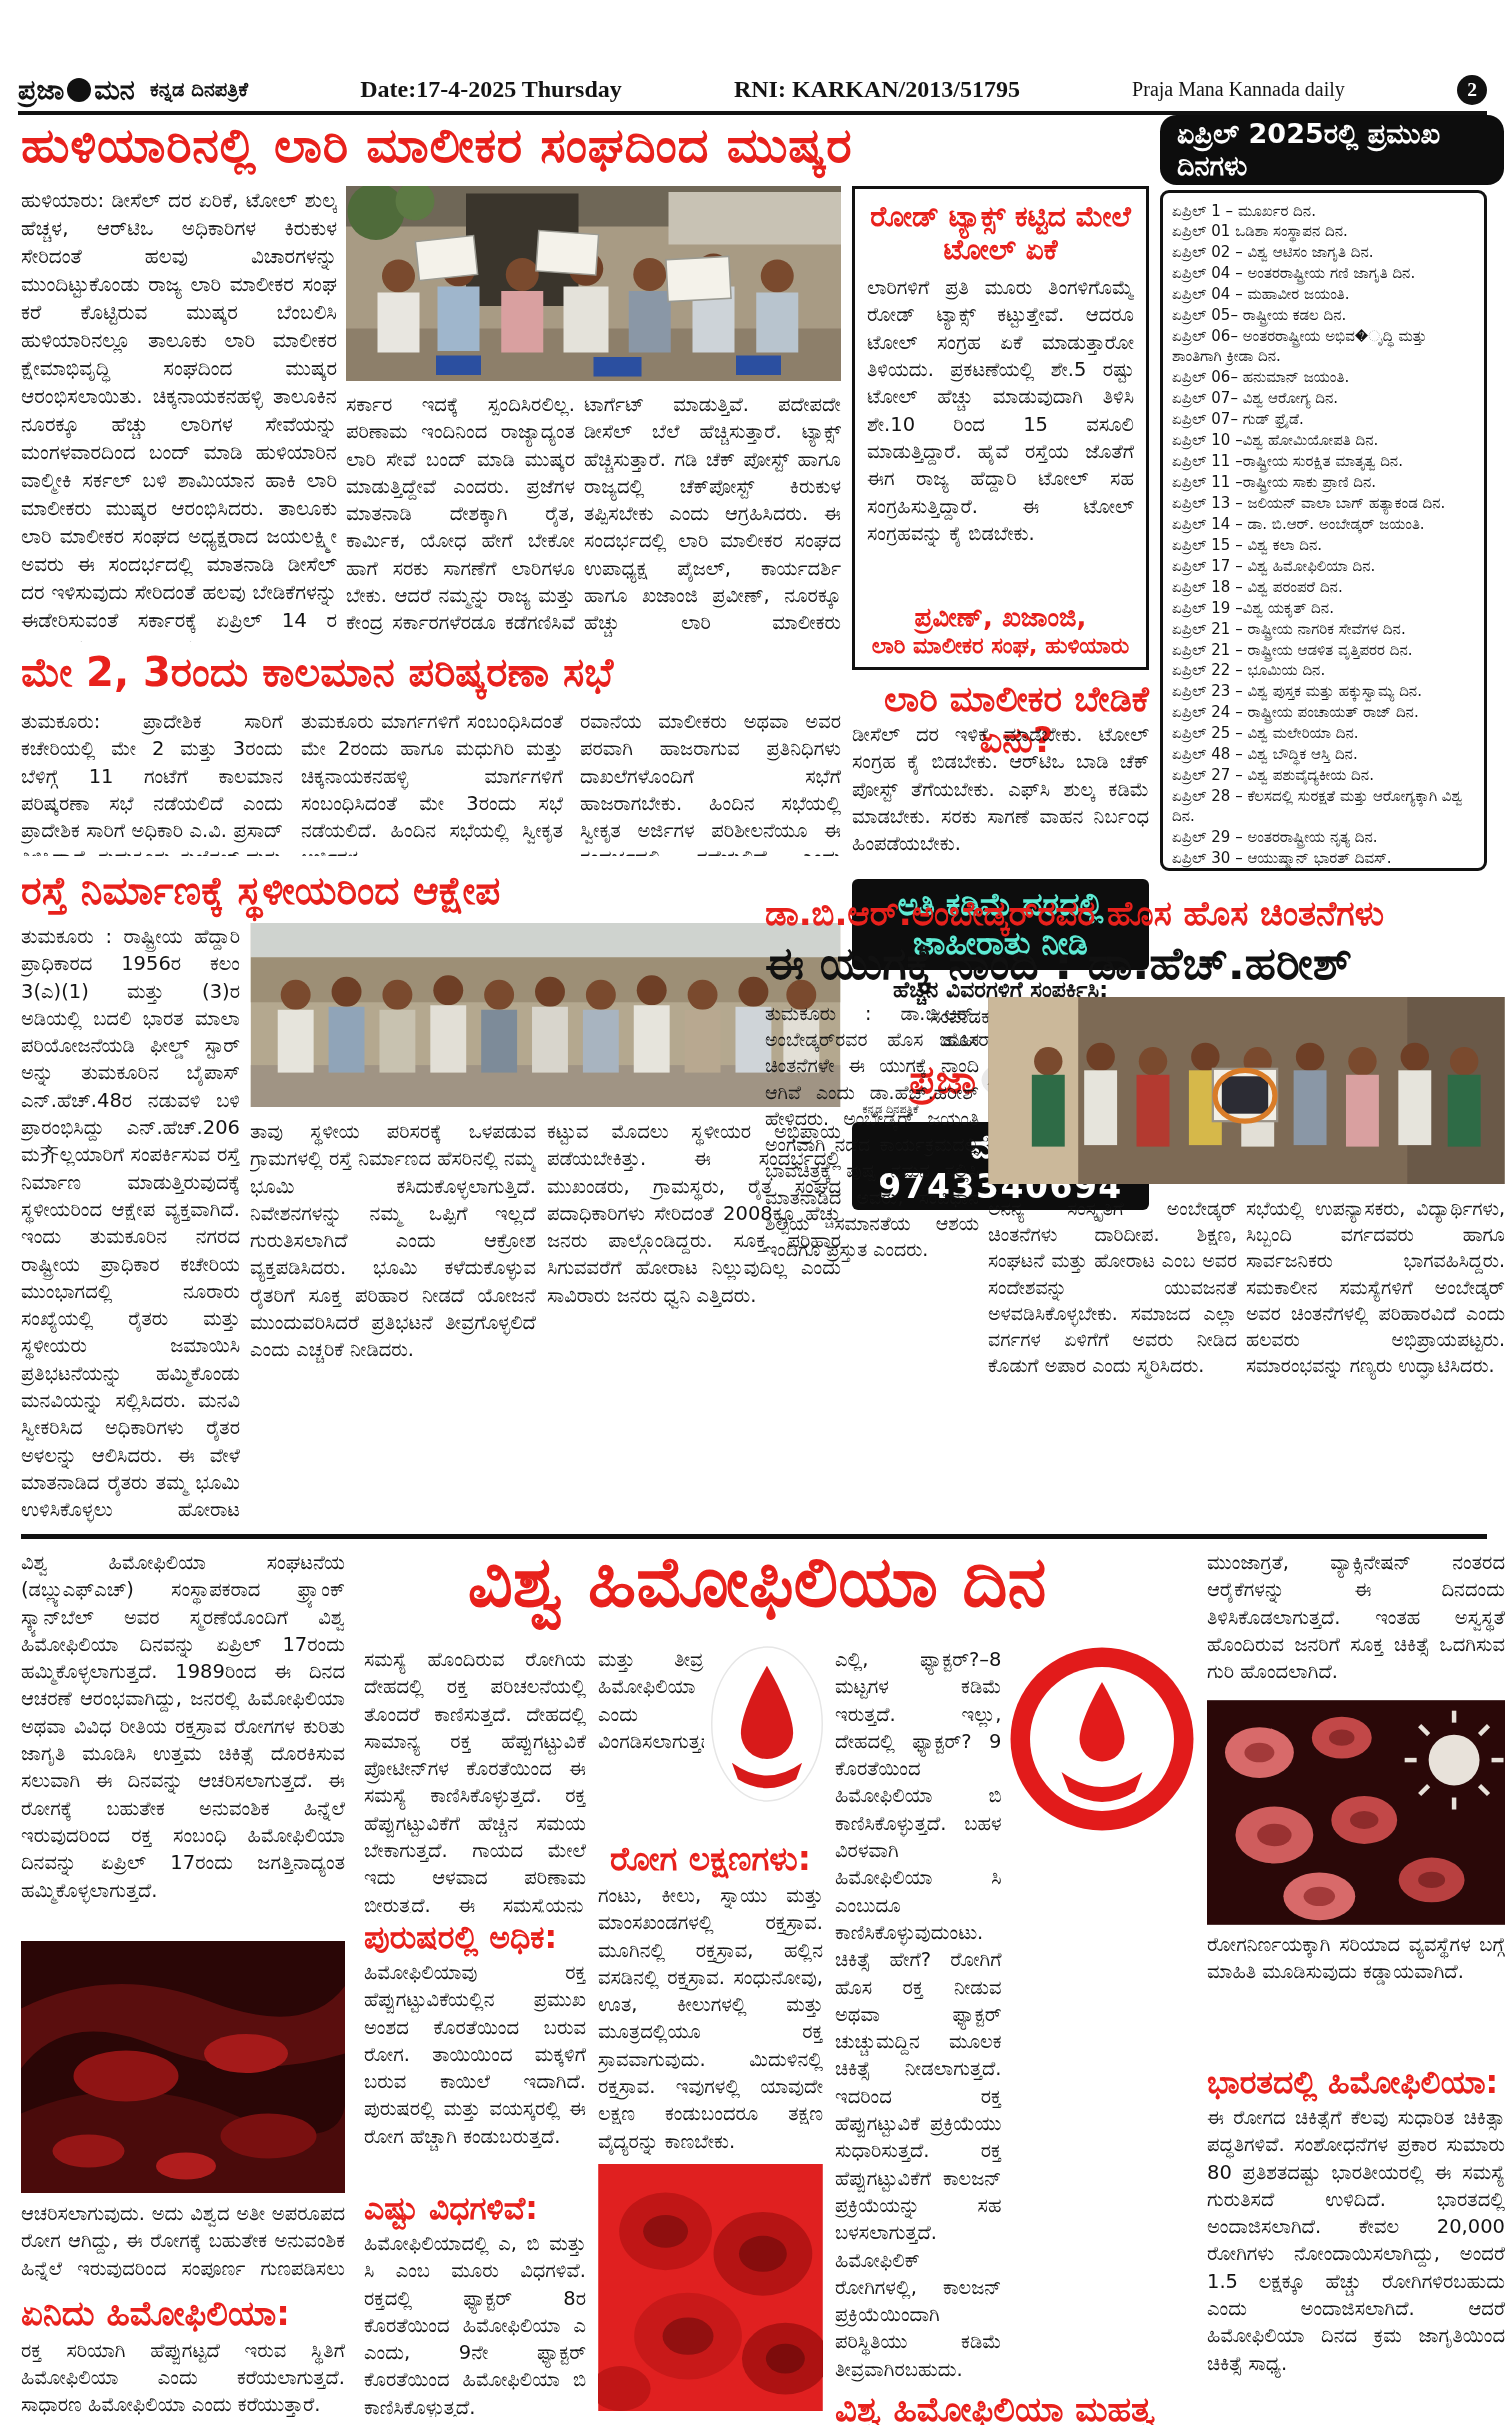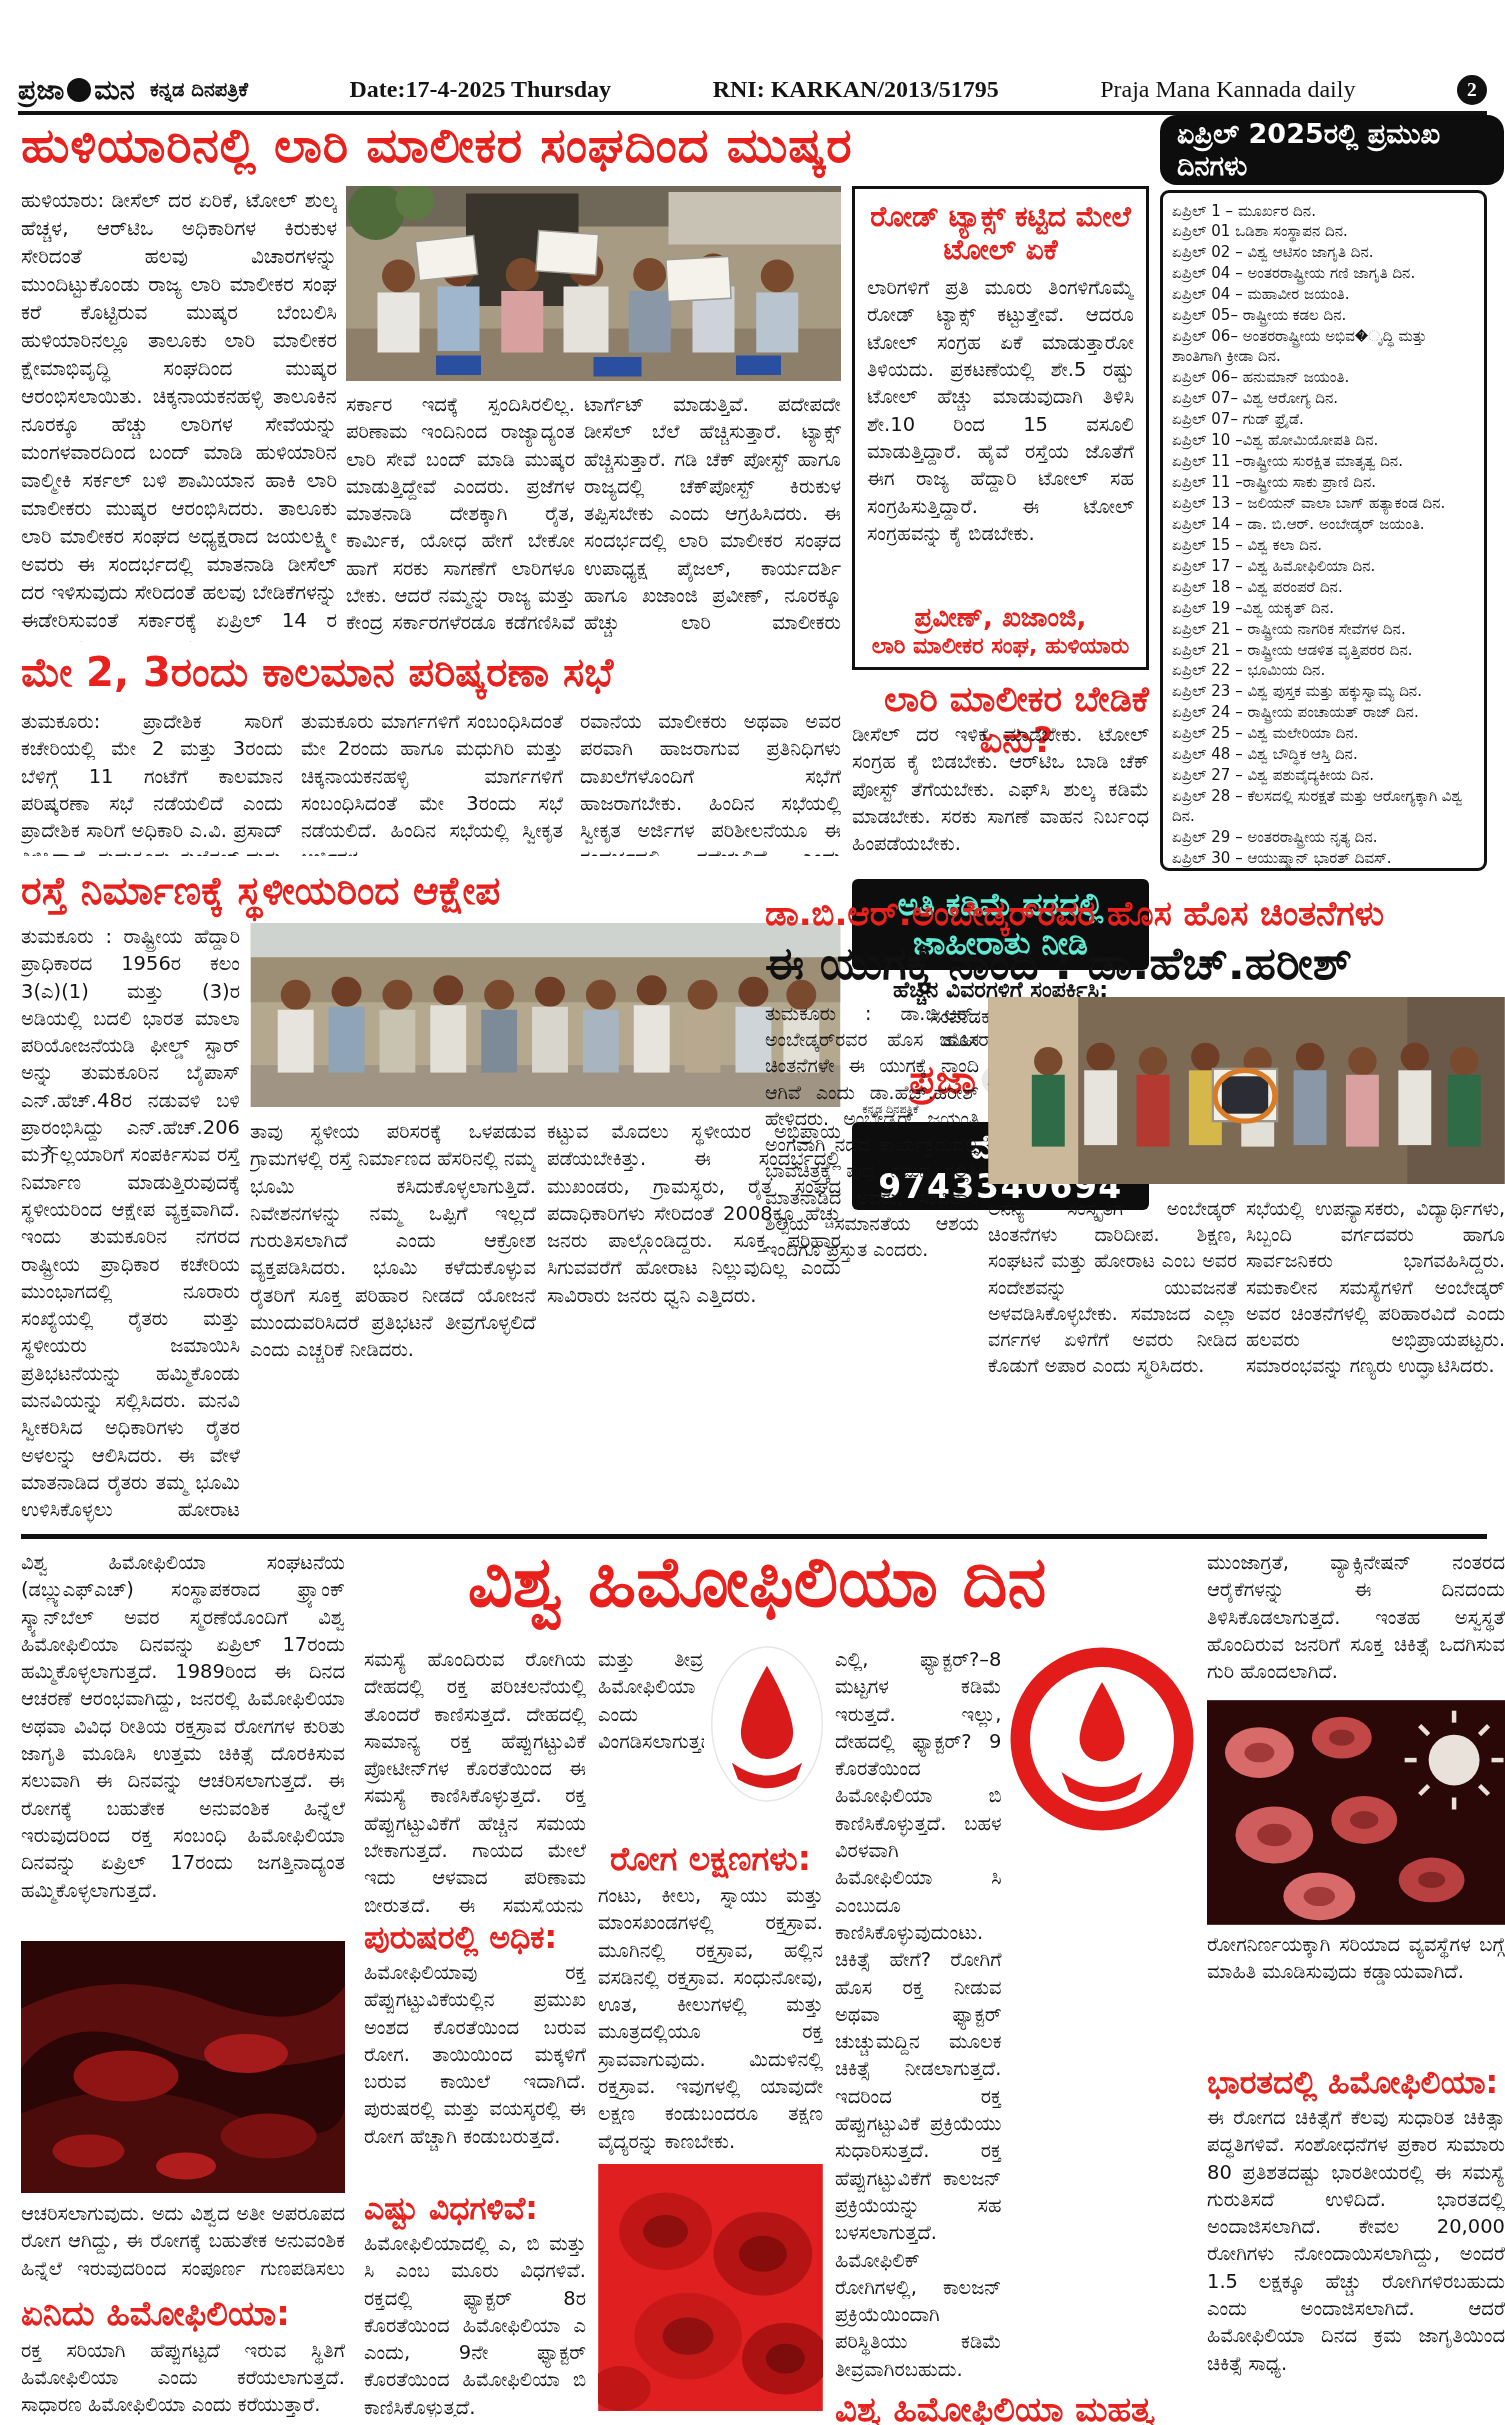--- a/index.html
+++ b/index.html
@@ -40,21 +40,21 @@
 
   <div class="abs topbar" style="left:18px;top:70px;width:1469px;height:39px;">
     <div style="display:flex;align-items:center;">
       <span style="font-weight:900;font-size:27px;">ಪ್ರಜಾ</span>
       <span class="logodot"></span>
       <span style="font-weight:900;font-size:27px;">ಮನ</span>
       <span style="font-size:19.5px;font-weight:bold;margin-left:15px;">ಕನ್ನಡ ದಿನಪತ್ರಿಕೆ</span>
     </div>
     <div class="serif" style="font-weight:bold;font-size:24px;">Date:17-4-2025 Thursday</div>
     <div class="serif" style="font-weight:bold;font-size:24px;">RNI: KARKAN/2013/51795</div>
-    <div class="serif" style="font-size:24px;">Praja Mana Kannada daily</div>
+    <div class="serif" style="font-size:20px;">Praja Mana Kannada daily</div>
     <div class="pagecircle serif">2</div>
   </div>
   <div class="abs rule" style="left:18px;top:111px;width:1469px;height:3.7px;"></div>
 
   <div class="abs hl" style="left:21px;top:117px;width:1124px;height:69px;font-size:48px;letter-spacing:0.7px;">ಹುಳಿಯಾರಿನಲ್ಲಿ ಲಾರಿ ಮಾಲೀಕರ ಸಂಘದಿಂದ ಮುಷ್ಕರ</div>
 
   <div class="abs sb-title" style="left:1160px;top:115px;width:327px;height:70px;">ಏಪ್ರಿಲ್ 2025ರಲ್ಲಿ ಪ್ರಮುಖ ದಿನಗಳು</div>
   <div class="abs sb-list" style="left:1160px;top:190px;width:327px;height:681px;box-sizing:border-box;">
 
   <div>ಏಪ್ರಿಲ್ 1 – ಮೂರ್ಖರ ದಿನ.</div>

